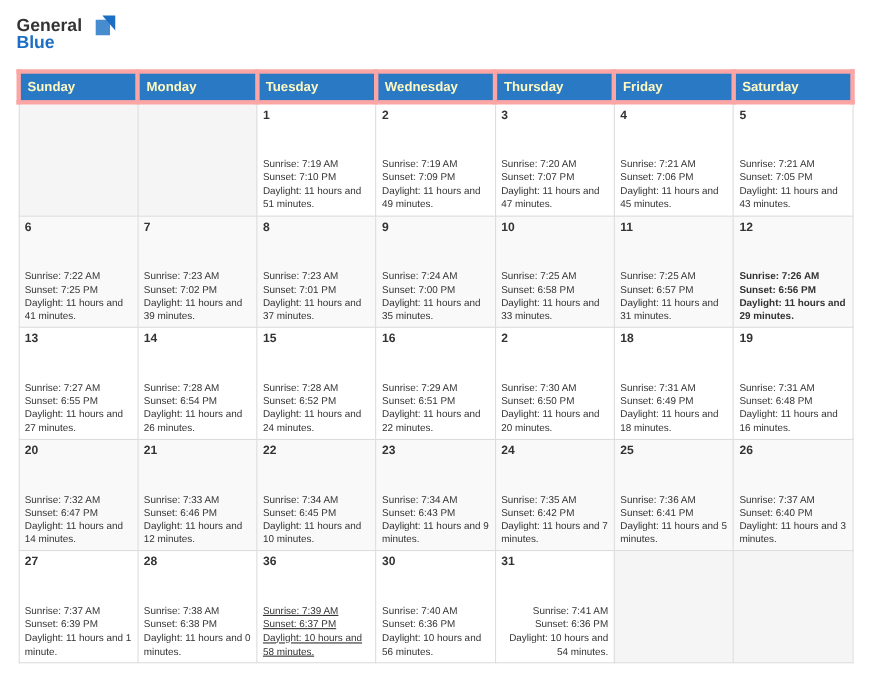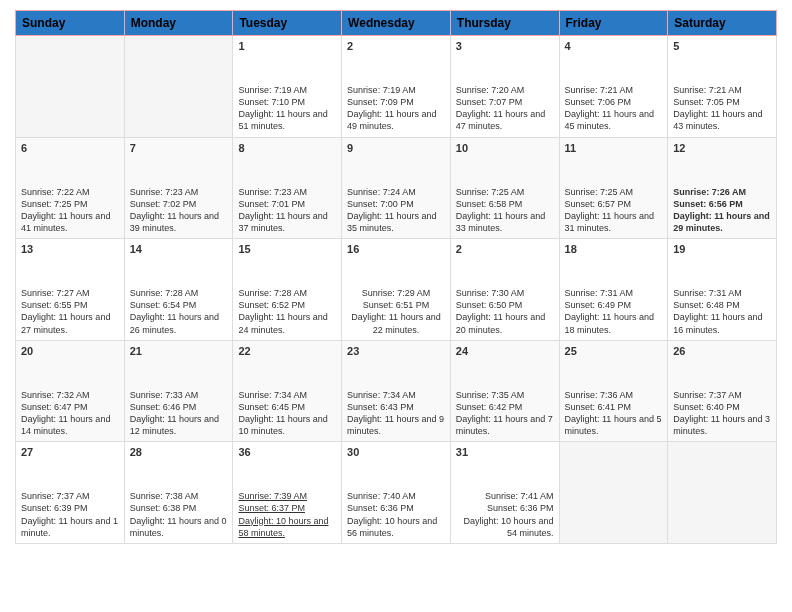--- a/index.html
+++ b/index.html
@@ -39,26 +39,26 @@
       font-size: 14px;
       color: #555;
     }
     .calendar {
       width: 100%;
       border-collapse: collapse;
       border: 1px solid #ccc;
     }
     .calendar th {
       background-color: #2979c4;
-      color: #000000;
+      color: #fef9c3;
       font-size: 12px;
       font-weight: bold;
       padding: 5px 6px;
       text-align: left;
-      border: 1px solid #fca5a5;
+      border: 4px solid #fca5a5;
     }
     .calendar td {
       width: 14.28%;
       vertical-align: top;
       padding: 4px 5px;
       font-size: 9.5px;
       color: #333;
       border: 1px solid #ddd;
       height: 80px;
       background: #fff;
@@ -81,20 +81,36 @@
       color: #333;
       margin-top: 32px;
     }
     .row-bg-1 td { background: #fff; }
     .row-bg-2 td { background: #f0f0f0; }
   </style>
 </head>
 <body>
 
 <div class="page">
+  <div class="header">
+    <div class="logo">
+      <div>
+        <svg width="90" height="40" viewBox="0 0 90 40">
+          <text x="0" y="18" font-family="Arial" font-size="16" font-weight="bold" fill="#333">General</text>
+          <text x="0" y="34" font-family="Arial" font-size="16" font-weight="bold" fill="#1a6fc4">Blue</text>
+          <polygon points="72,8 85,8 85,22 72,22" fill="#1a6fc4" opacity="0.8"></polygon>
+          <polygon points="78,4 90,4 90,18" fill="#1a6fc4"></polygon>
+        </svg>
+      </div>
+    </div>
+    <div class="title-block">
+      <div class="month-title"></div>
+      <div class="subtitle"></div>
+    </div>
+  </div>
 
   <table class="calendar">
     <thead>
       <tr>
       <th>Sunday</th>
           <th>Monday</th>
           <th>Tuesday</th>
           <th>Wednesday</th>
           <th>Thursday</th>
           <th>Friday</th>
@@ -194,21 +210,21 @@
 Daylight: 11 hours and 26 minutes.</div>
           </td>
           <td>
             <span class="day-number">15</span>
             <div class="day-info" style="white-space: pre-line;">Sunrise: 7:28 AM
 Sunset: 6:52 PM
 Daylight: 11 hours and 24 minutes.</div>
           </td>
           <td>
             <span class="day-number">16</span>
-            <div class="day-info" style="white-space: pre-line; text-align: center;">Sunrise: 7:29 AM
+            <div class="day-info" style="white-space: pre-line;">Sunrise: 7:29 AM
 Sunset: 6:51 PM
 Daylight: 11 hours and 22 minutes.</div>
           </td>
           <td>
             <span class="day-number">2</span>
             <div class="day-info" style="white-space: pre-line;">Sunrise: 7:30 AM
 Sunset: 6:50 PM
 Daylight: 11 hours and 20 minutes.</div>
           </td>
           <td>

